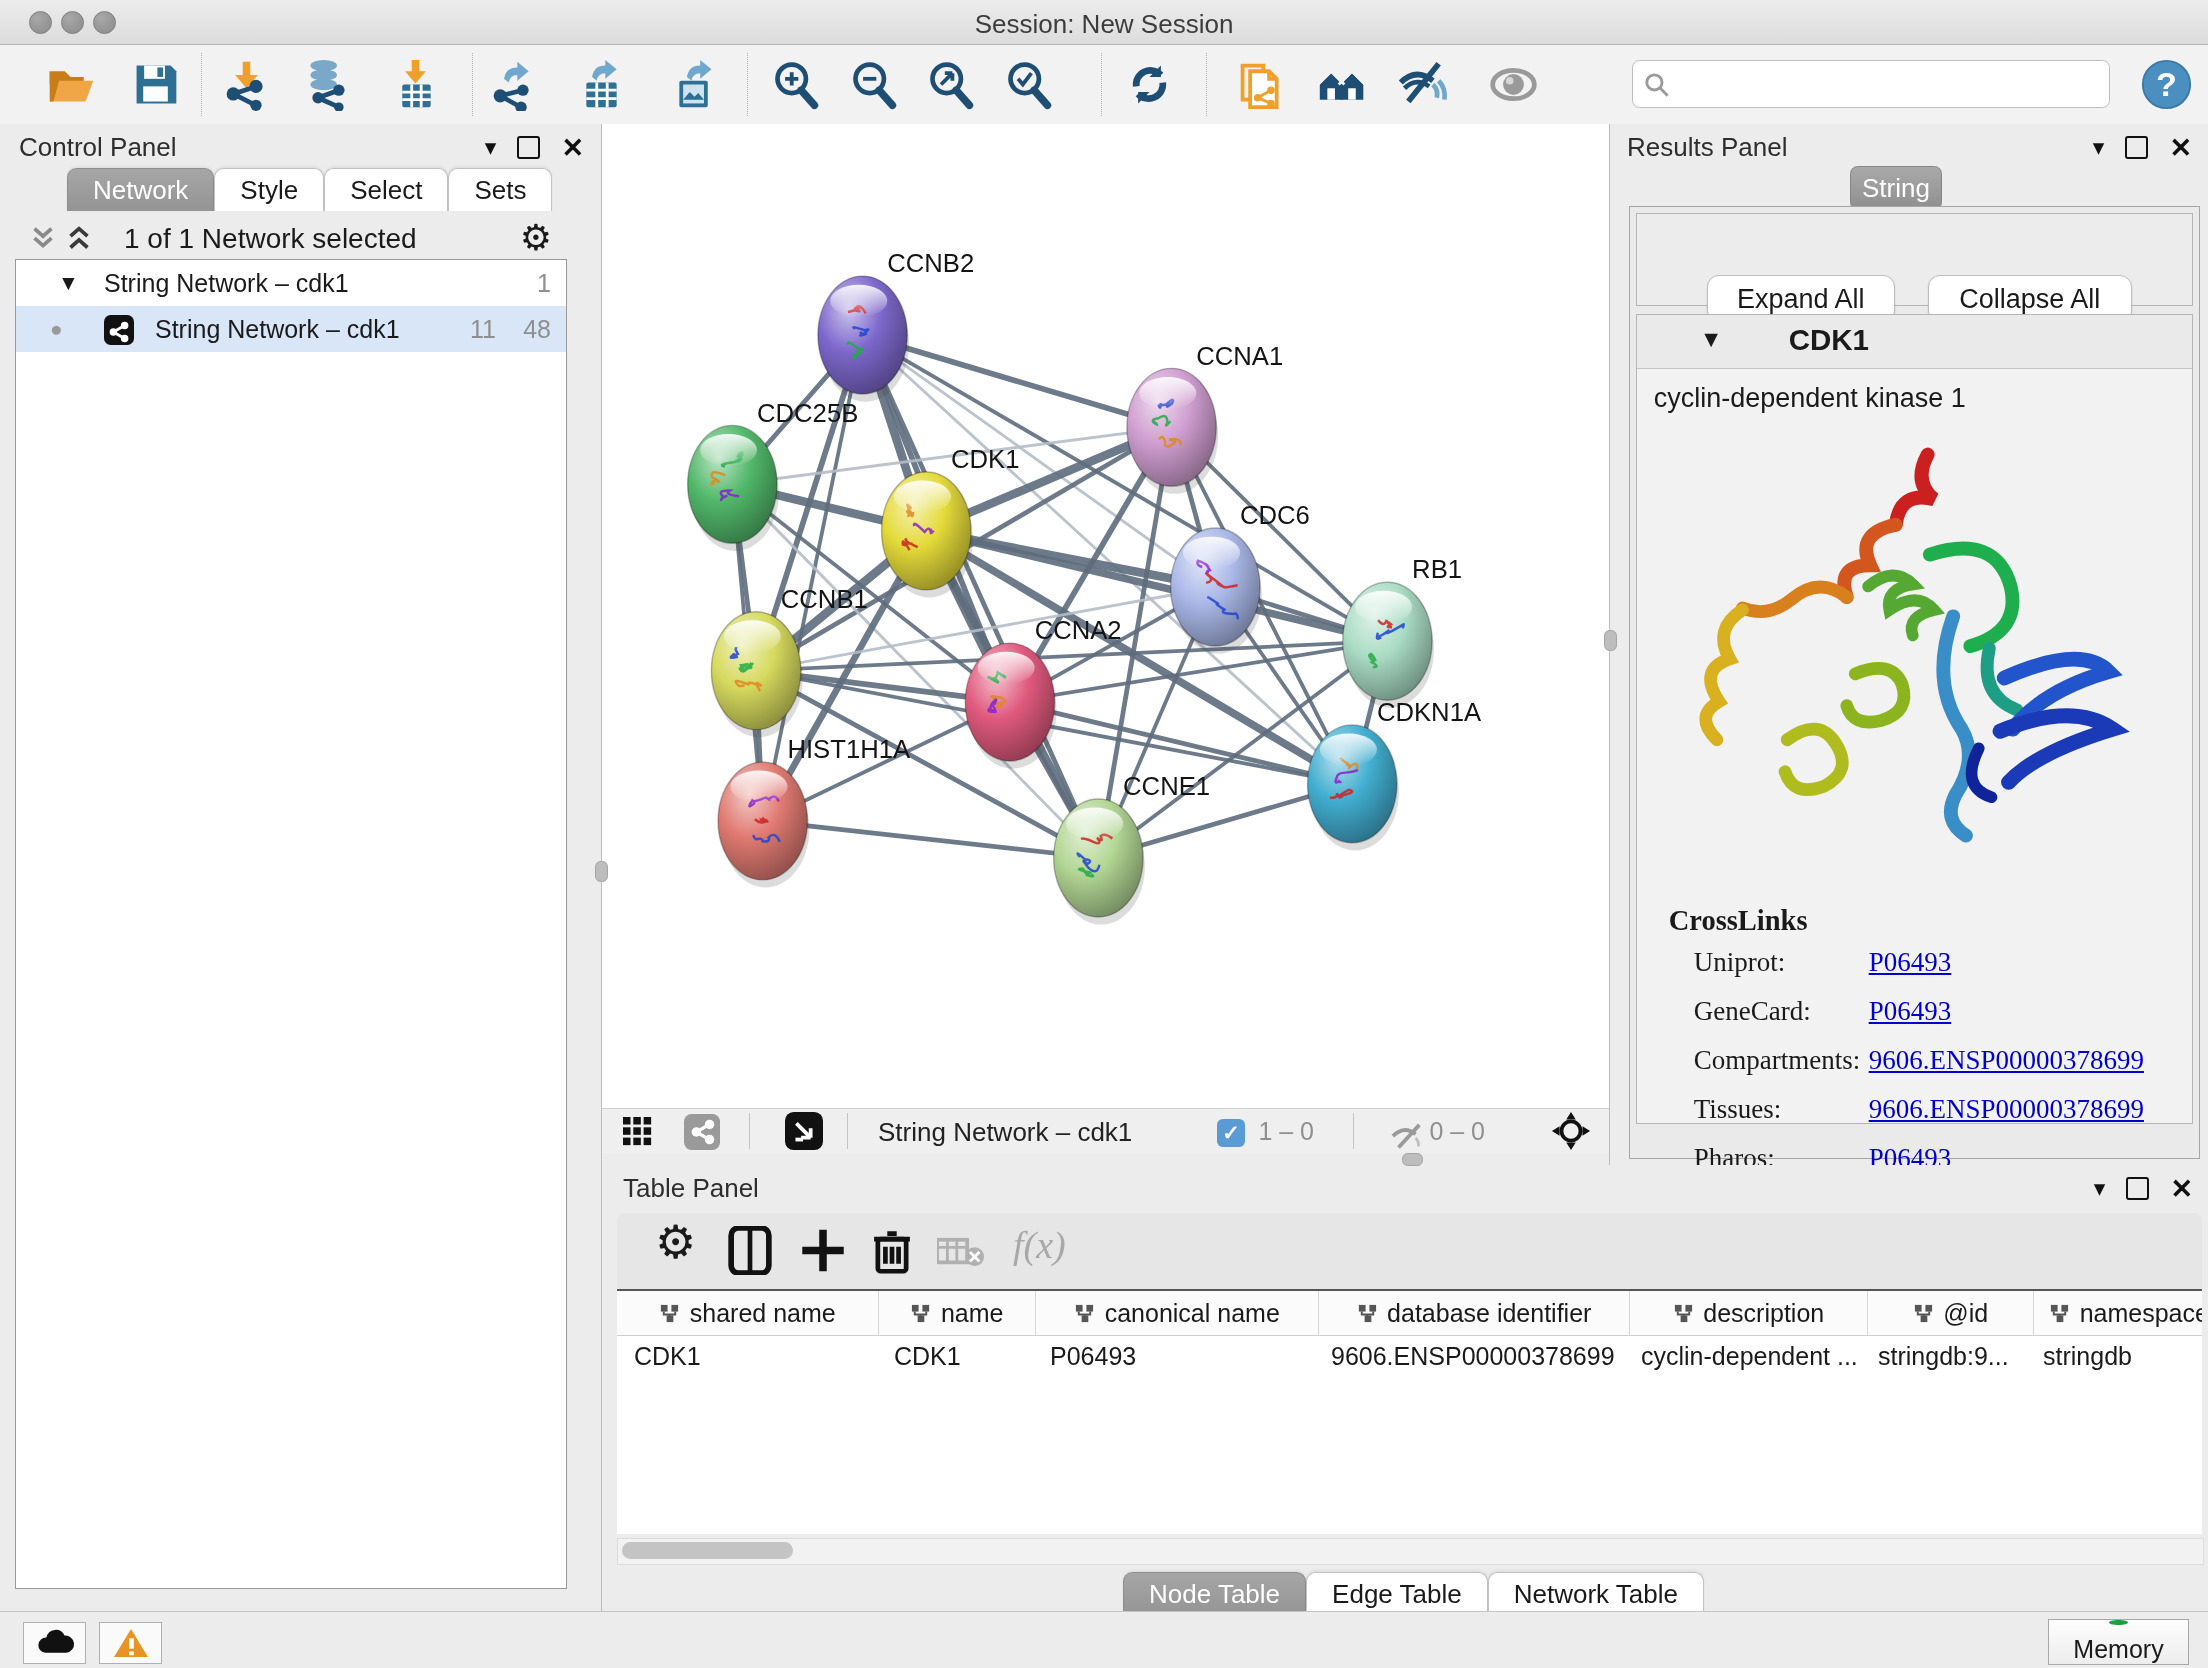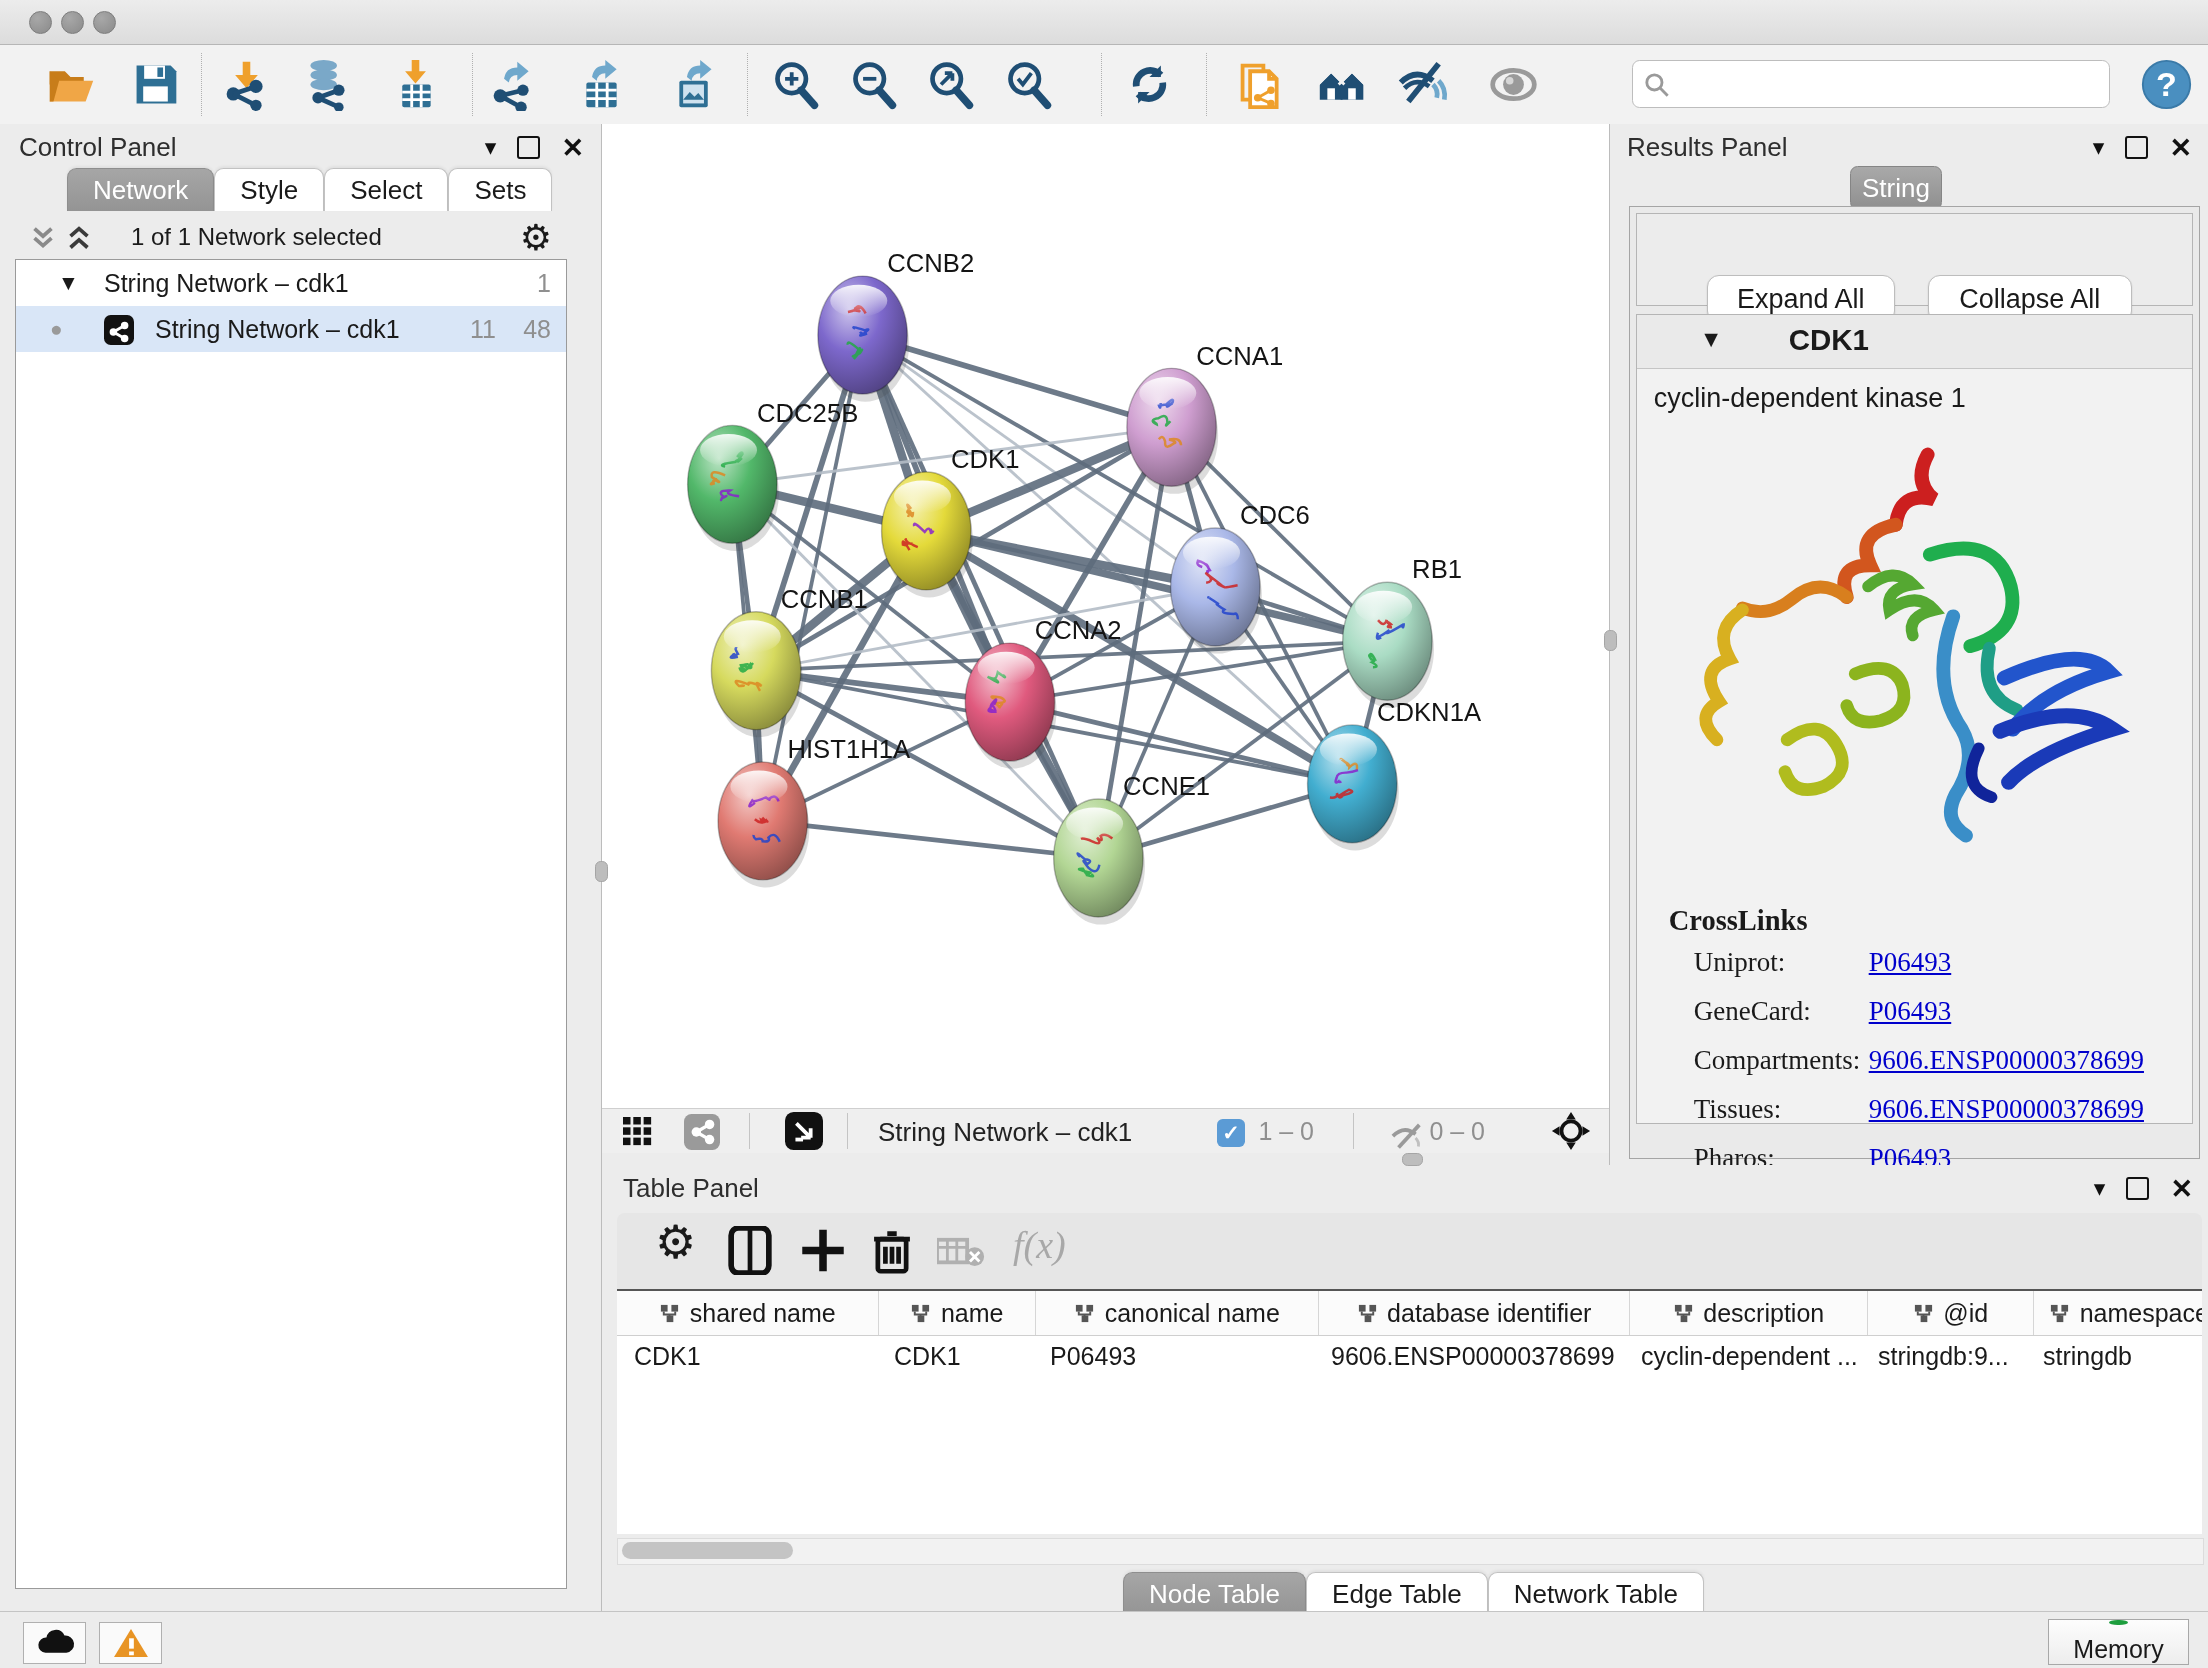--- a/index.html
+++ b/index.html
@@ -101,20 +101,21 @@
 </style>
 </head>
 <body>
 
 <div id="app">
 
   <div class="titlebar">
     <span class="tlight" style="left:28.5px"></span>
     <span class="tlight" style="left:61px"></span>
     <span class="tlight" style="left:93px"></span>
+    <div class="wtitle">Session: New Session</div>
   </div>
 
   <div class="toolbar">
     <span class="tbi" style="left:44px">
       <svg width="53" height="53" viewBox="0 0 56 56">
           <path d="M6 14 h16 l6 6 h14 v8 H6z" fill="#c87d1a"></path>
           <path d="M6 46 L14 24 h38 L44 46z" fill="#f0a646"></path>
           <path d="M6 14 v32 h4 l6-22" fill="#c87d1a"></path>
         </svg>
     </span>
@@ -304,21 +305,21 @@
         <span class="tabbtn">Select</span>
         <span class="tabbtn">Sets</span>
       </div>
     <div class="cp-sub">
       <svg width="32" height="32" style="position:absolute;left:27px;top:7.6px" viewBox="0 0 34 34">
           <path d="M8 6 l9 8 9-8 M8 16 l9 8 9-8" stroke="#8a8a8a" stroke-width="4" fill="none"></path>
         </svg>
       <svg width="32" height="32" style="position:absolute;left:63px;top:7.6px" viewBox="0 0 34 34">
           <path d="M8 14 l9-8 9 8 M8 26 l9-8 9 8" stroke="#3a3a3a" stroke-width="4" fill="none"></path>
         </svg>
-      <div style="position:absolute;left:131px;top:7.6px;font-size:24px">1 of 1 Network selected</div>
+      <div style="position:absolute;left:124px;top:7.6px;font-size:28px">1 of 1 Network selected</div>
       <span style="position:absolute;right:49px;top:1.9px;font-size:36px">⚙</span>
     </div>
     <div class="listbox">
       <div class="lrow">
         <span style="position:absolute;left:42px;font-size:21px">▼</span>
         <span style="position:absolute;left:88px">String Network – cdk1</span>
         <span class="cnt" style="right:15px">1</span>
       </div>
       <div class="lrow" style="background:#d9e6f7">
         <span style="position:absolute;left:34px;color:#9a9a9a;font-size:21px">●</span>

